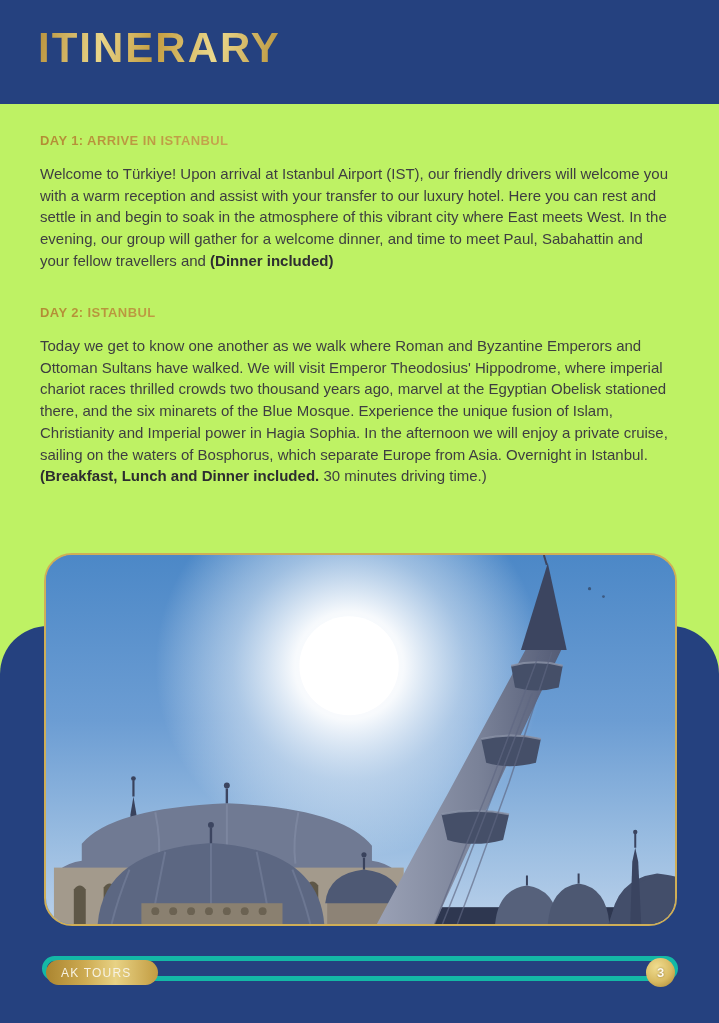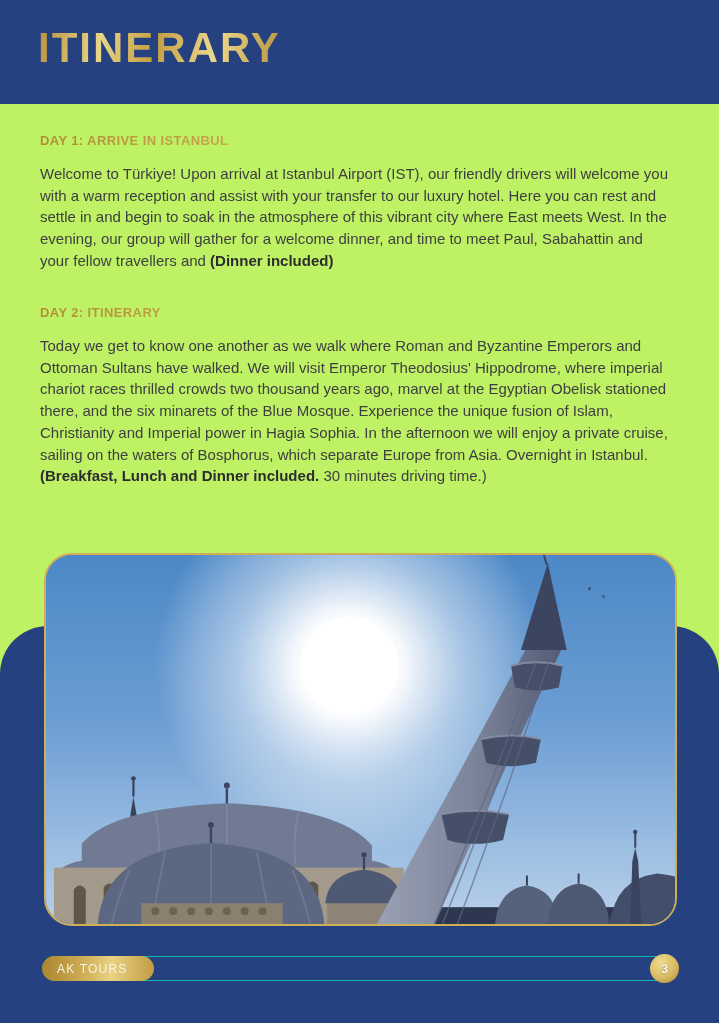--- a/index.html
+++ b/index.html
@@ -88,21 +88,21 @@
     background: #5b8cc4;
   }
   .photo-frame svg { display: block; width: 100%; height: 100%; }
 
   
   .footer-rule {
     position: absolute;
     left: 42px; top: 956px;
     width: 636px; height: 25px;
     box-sizing: border-box;
-    border: 1px solid #14b8a6;
+    border: 5px solid #14b8a6;
     border-radius: 13px;
   }
   .brand-pill {
     position: absolute;
     left: -1px; top: -1px;
     width: 112px; height: 25px;
     box-sizing: border-box;
     border-radius: 13px;
     background: linear-gradient(90deg, #ab8530 0%, #cdab52 35%, #e8d284 62%, #c29c42 100%);
     display: flex;
@@ -135,21 +135,21 @@
   <div class="header">
     <div class="header-title gold-text">ITINERARY</div>
   </div>
 
   <div class="section section-day-1">
     <h2 class="day-heading gold-text-flat">DAY 1: ARRIVE IN ISTANBUL</h2>
     <p class="day-body"><span>Welcome to Türkiye! Upon arrival at Istanbul Airport (IST), our friendly drivers will welcome you with a warm reception and assist with your transfer to our luxury hotel. Here you can rest and settle in and begin to soak in the atmosphere of this vibrant city where East meets West. In the evening, our group will gather for a welcome dinner, and time to meet Paul, Sabahattin and your fellow travellers and </span><strong>(Dinner included)</strong></p>
   </div>
 
   <div class="section section-day-2">
-    <h2 class="day-heading gold-text-flat">DAY 2: ITINERARY</h2>
+    <h2 class="day-heading gold-text-flat">DAY 2: ISTANBUL</h2>
     <p class="day-body"><span>Today we get to know one another as we walk where Roman and Byzantine Emperors and Ottoman Sultans have walked. We will visit Emperor Theodosius' Hippodrome, where imperial chariot races thrilled crowds two thousand years ago, marvel at the Egyptian Obelisk stationed there, and the six minarets of the Blue Mosque. Experience the unique fusion of Islam, Christianity and Imperial power in Hagia Sophia. In the afternoon we will enjoy a private cruise, sailing on the waters of Bosphorus, which separate Europe from Asia. Overnight in Istanbul. </span><strong>(Breakfast, Lunch and Dinner included.</strong><span> 30 minutes driving time.)</span></p>
   </div>
 
   <div class="blue-panel"></div>
 
   <figure class="photo-frame" style="margin:0" title="Silhouette of the Blue Mosque domes and minarets against a bright sunlit sky, Istanbul">
     <svg viewBox="0 0 633 373" preserveAspectRatio="none" xmlns="http://www.w3.org/2000/svg" role="img">
       <defs>
         <linearGradient id="sky" x1="0" y1="0" x2="0" y2="1">
           <stop offset="0" stop-color="#4c88c7"></stop>

